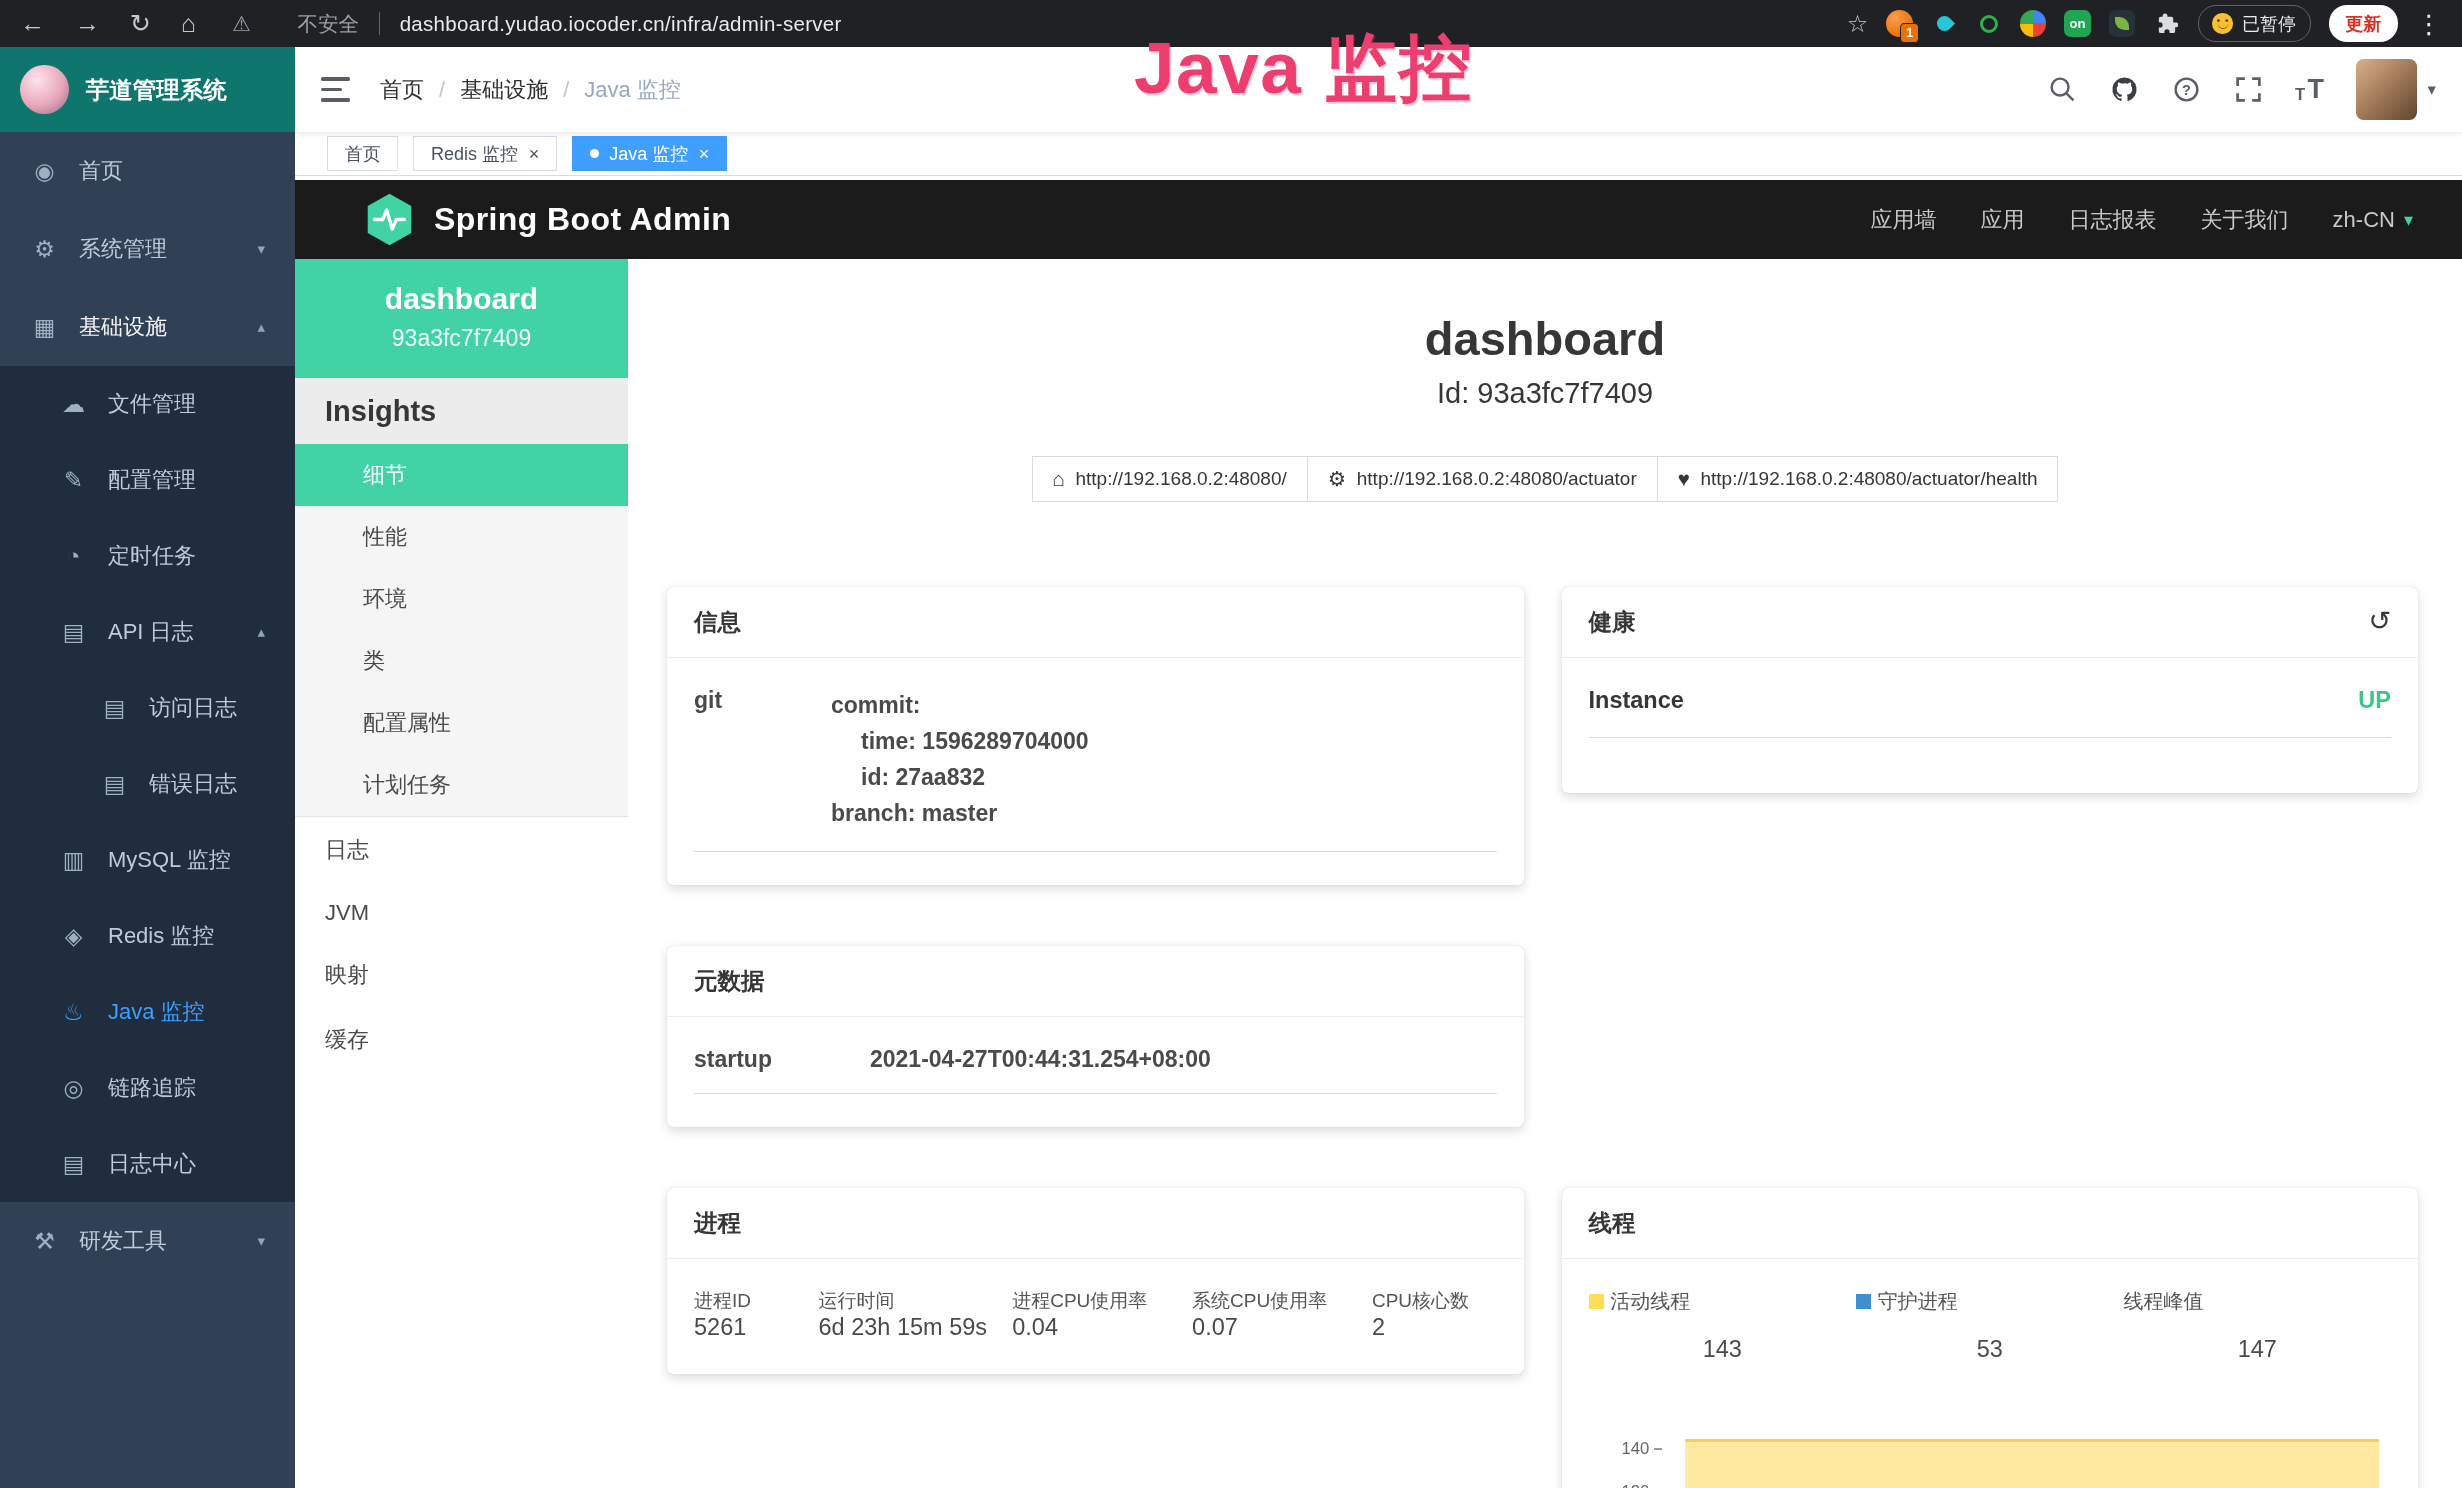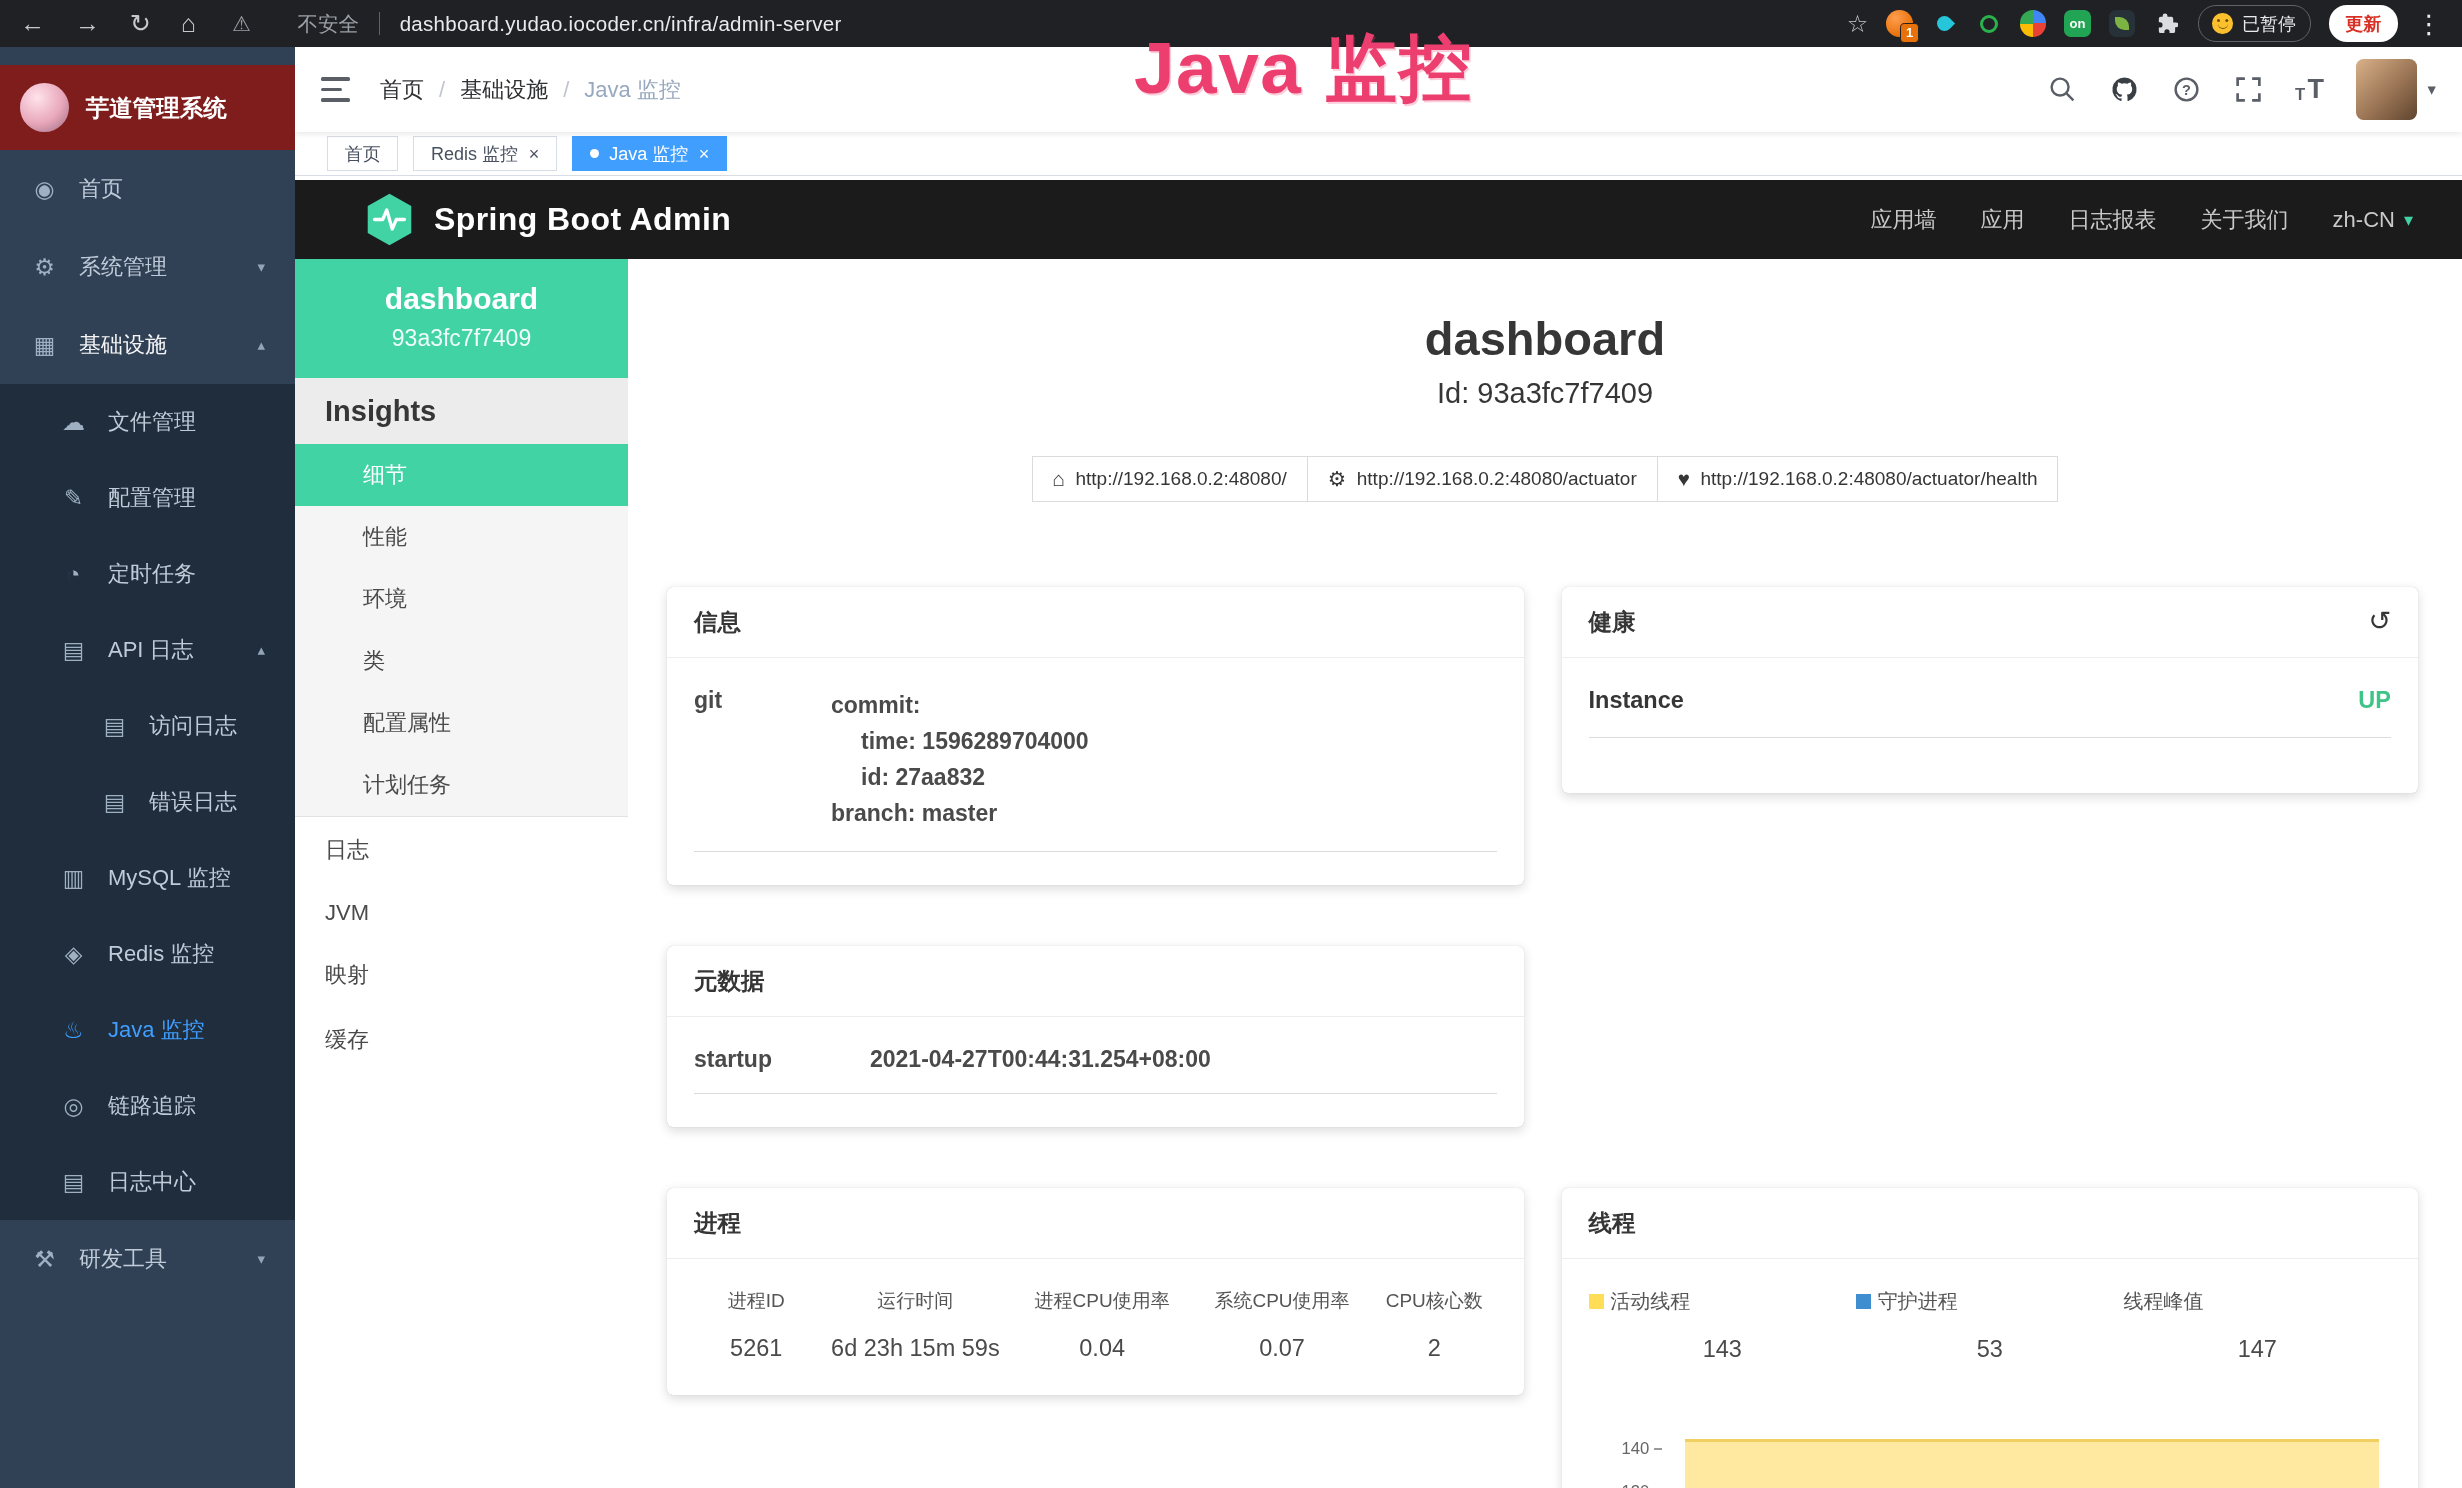--- a/index.html
+++ b/index.html
@@ -42,21 +42,21 @@
   .emoji-face::before { content:""; position:absolute; left:4.6px; top:6px; width:3px; height:3px; border-radius:50%;
     background:#6d4c00; box-shadow:8.3px 0 0 #6d4c00; }
   .emoji-face::after { content:""; position:absolute; left:5.3px; bottom:4.6px; width:10px; height:4.6px;
     border-bottom:1.5px solid #6d4c00; border-radius:0 0 7.6px 7.6px; }
   .update-btn { background:#ffffff; color:#d93025; font-size:18px; font-weight:bold;
     border-radius:18px; padding:6.8px 16.7px; }
   .dots { font-size:26px; color:#e8eaed; }
 
   
   .sidebar { position:absolute; top:47px; left:0; width:295px; height:1442px; background:#304156; z-index:5; }
-  .sb-header { height:85px; display:flex; align-items:center; gap:16.7px; padding:0 20px; background:#7f1d1d;margin-top:18px; }
+  .sb-header { height:85px; display:flex; align-items:center; gap:16.7px; padding:0 20px; background:#0f766e; }
   .sb-logo { width:49px; height:49px; border-radius:50%; flex:0 0 49px;
     background:radial-gradient(circle at 35% 30%, #ffe3ec, #e8a7bb 55%, #97687a); }
   .sb-title { color:#fff; font-size:23.5px; font-weight:bold; white-space:nowrap; }
   .sb-menu { font-size:22px; color:#bfcbd9; }
   .sb-item { height:78px; display:flex; align-items:center; gap:20px; padding:0 30px; cursor:pointer; white-space:nowrap; }
   .sb-icon { width:29px; text-align:center; font-size:23px; color:#9fb0c3; flex:0 0 29px; }
   .sb-label { flex:1; overflow:hidden; }
   .chev { font-size:15px; color:#93a4b8; }
   .sb-item.open .sb-label { color:#f4f4f5; }
   .sb-sub { background:#1f2d3d; }
@@ -134,21 +134,21 @@
   .kv-row { display:flex; padding-bottom:20px; border-bottom:0.8px solid #dbdbdb;font-weight:bold; }
   .kv-key { flex:0 0 137px; }
   .meta .kv-key { flex:0 0 176px; }
   .git-block div { line-height:36px; }
   .git-block .ind { padding-left:30px; }
   .health-row { display:flex; align-items:center; padding-bottom:23px; border-bottom:0.8px solid #dbdbdb; }
   .health-label { font-weight:bold; color:#363636; font-size:23.5px; }
   .health-status { margin-left:auto; color:#3ec487; font-weight:bold; font-size:23.5px; }
   .health-card .card-body { padding-bottom:55px; }
 
-  .proc-grid { display:grid; grid-template-columns:0.9fr 1.4fr 1.3fr 1.3fr 0.9fr; row-gap:21px; text-align:center; }
+  .proc-grid { display:grid; grid-template-columns:0.9fr 1.4fr 1.3fr 1.3fr 0.9fr; }
   .proc-head { font-size:19px; color:#555; }
   .proc-val { font-size:23.5px; color:#4a4a4a; }
 
   .legend { display:grid; grid-template-columns:1fr 1fr 1fr; text-align:center; row-gap:21px; }
   .legend-label { font-size:20px; color:#555; display:flex; align-items:center; gap:6.8px; }
   .sq { width:15px; height:15px; display:inline-block; }
   .sq-yellow { background:#ffdd57; }
   .sq-blue { background:#3e8ed0; }
   .legend-val { font-size:23.5px; color:#4a4a4a; }
   .chart { position:relative; height:243px; margin-top:20px; }

